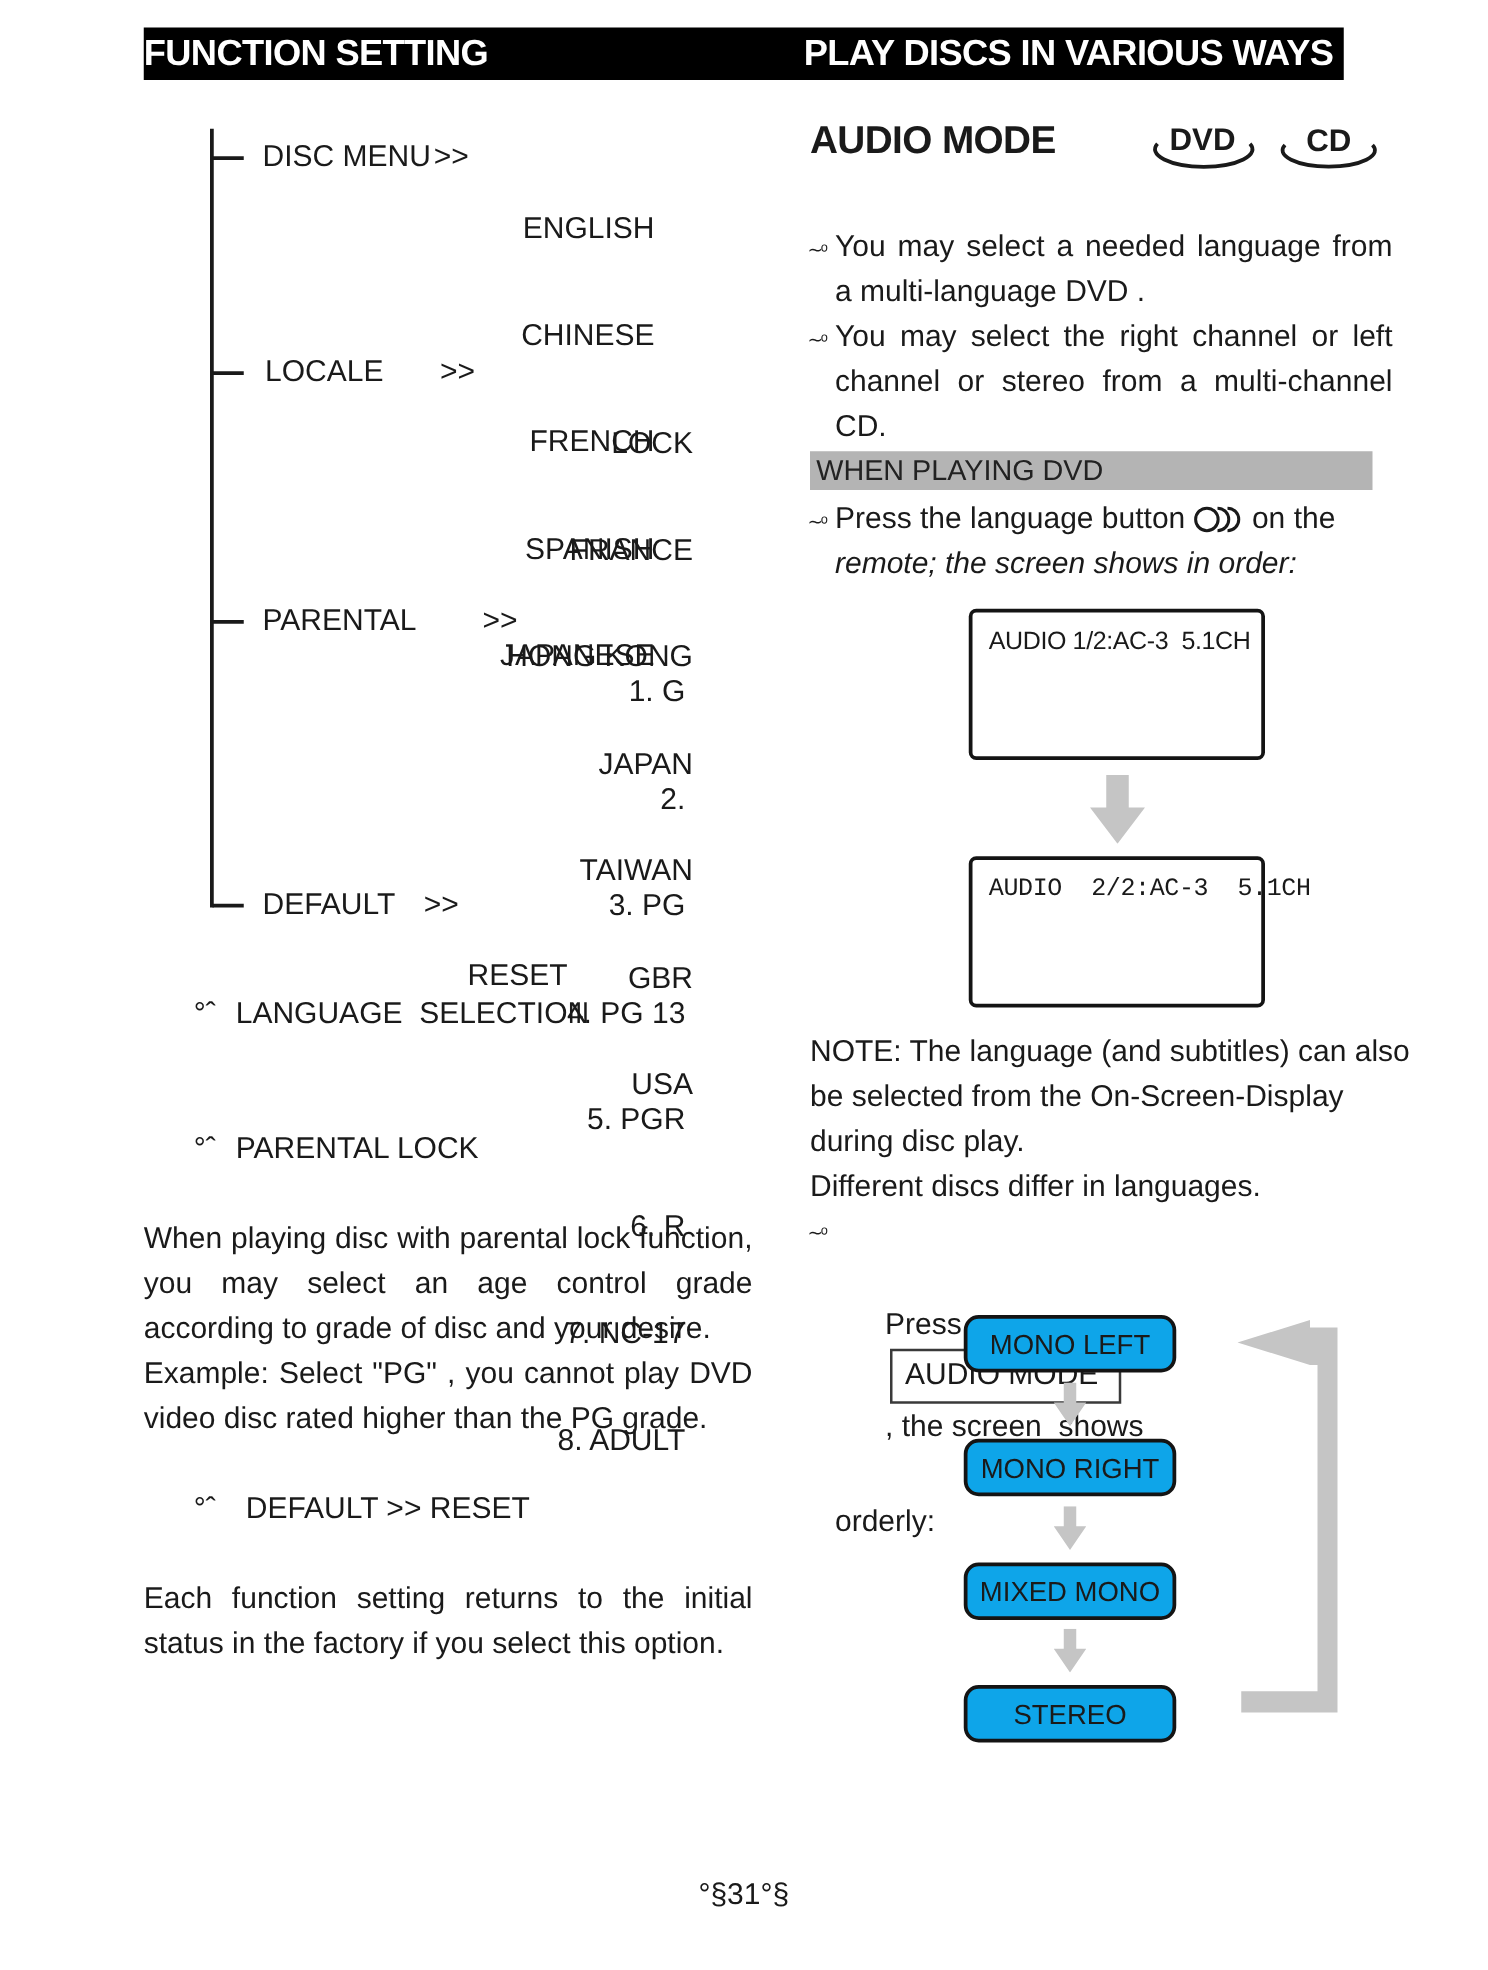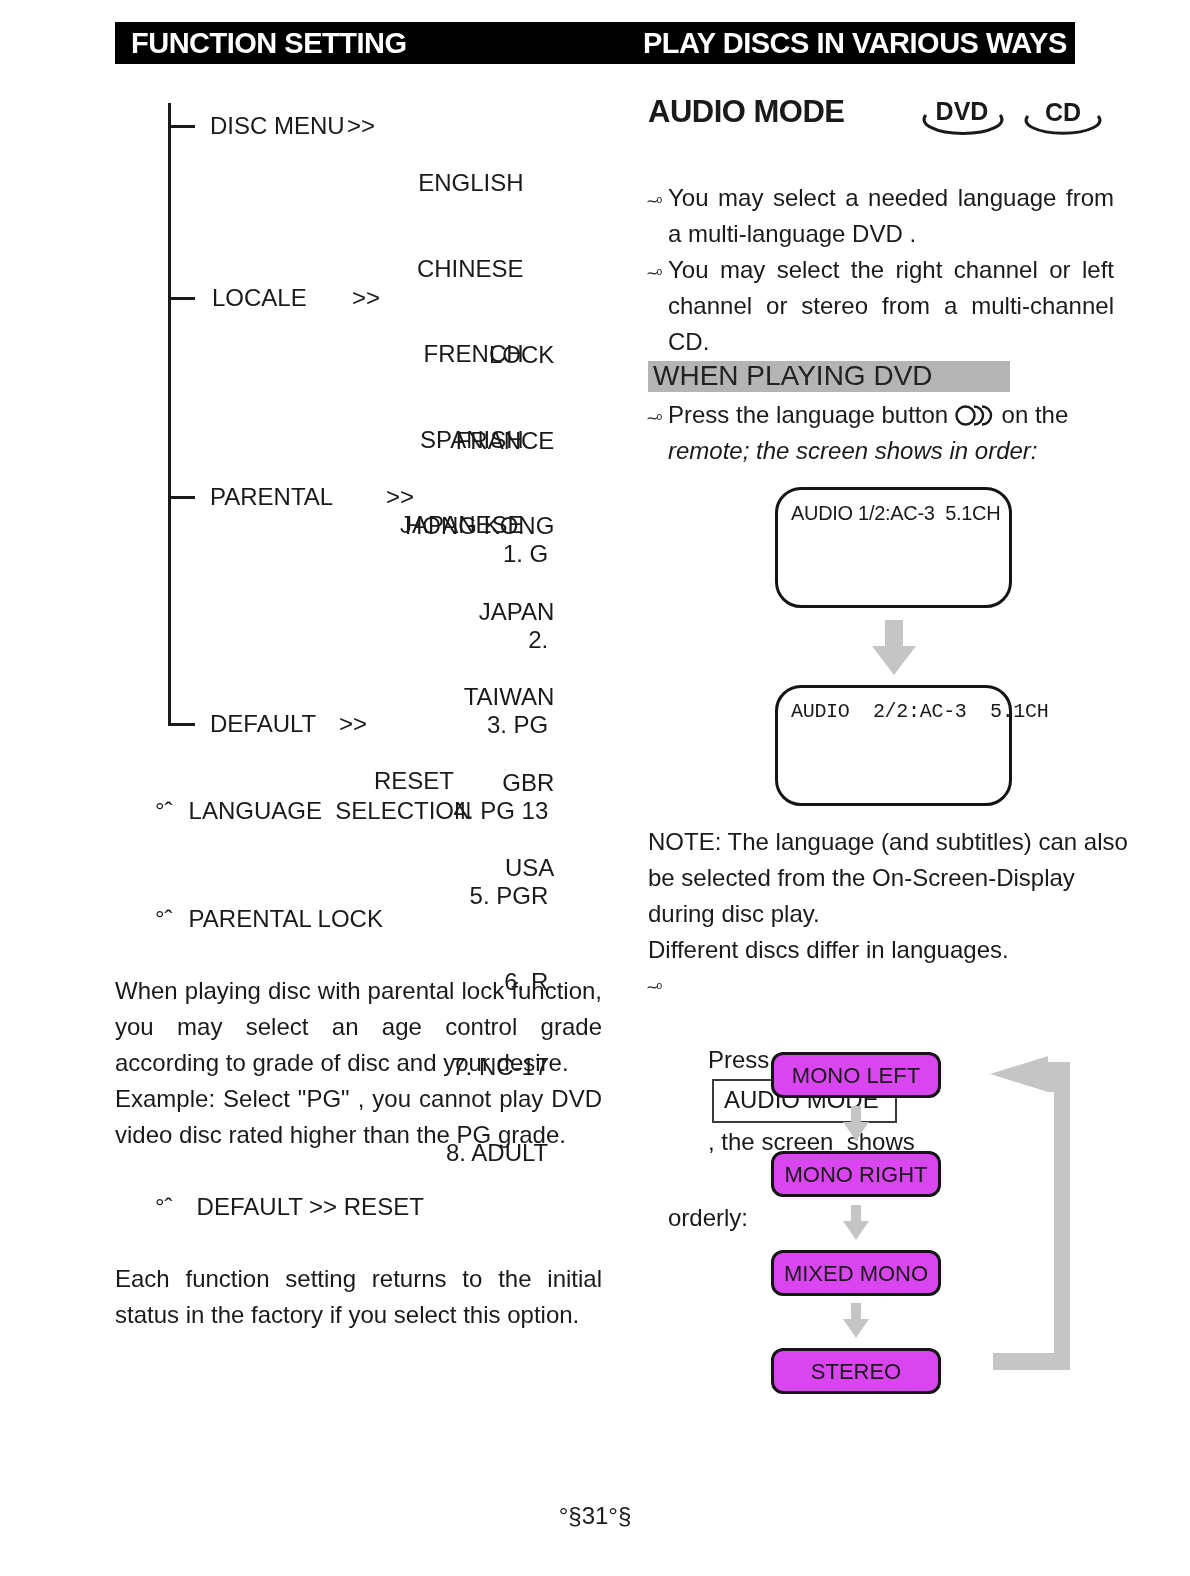--- a/index.html
+++ b/index.html
@@ -9,21 +9,21 @@
     font-family:"Liberation Sans", sans-serif; color:#1a1a1a; overflow:hidden;
   }
   .abs { position:absolute; }
 
   
   .header-bar {
     left:115px; top:22px; width:960px; height:42px; background:#000;
     color:#fff; display:flex; align-items:center;
   }
   .header-title { font-weight:bold; font-size:29px; letter-spacing:-0.5px; white-space:pre; }
-  .header-title.left  { margin-left:16px; }
+  .header-title.left  { }
   .header-title.right { position:absolute; left:528px; }
 
   
   .tree-vline { left:168px; top:103px; width:3px; height:623px; background:#1a1a1a; }
   .tree-tick  { left:170px; width:25px; height:3px; background:#1a1a1a; }
   .tree-item  { position:absolute; left:0; font-size:24px; white-space:pre;text-align:right; }
   .t-label, .t-sep { position:absolute; top:0; white-space:pre; }
   .t-values   { position:absolute; top:0; line-height:28.5px; white-space:pre; }
 
   
@@ -35,44 +35,44 @@
   
   .rc-title { left:648px; top:94px; font-size:31px; font-weight:bold; letter-spacing:-0.5px; }
   .disc-badge { position:absolute; }
   .disc-badge text { font-family:"Liberation Sans", sans-serif; font-weight:bold; }
 
   .rc-bullets { left:648px; top:180px; width:466px; font-size:24px; line-height:36px; }
   .rc-bullet { position:relative; padding-left:20px; text-align:justify; }
   .blt-sm { position:absolute; left:-2px; top:3px; font-size:15px; letter-spacing:-2px; }
 
   .section-bar {
-    left:648px; top:361px; width:362px; height:31px; background:#b4b4b4;
-    color:#222; font-size:28px; line-height:30px; padding-left:5px; white-space:pre;
+    left:648px; top:361px; width:450px; height:31px; background:#b4b4b4;
+    color:#222; font-size:23px; line-height:30px; padding-left:5px; white-space:pre;
   }
 
   .press-lang { left:648px; top:397px; width:470px; font-size:24px; line-height:36px; }
   .press-line1 { position:relative; padding-left:20px; display:flex; align-items:center; white-space:pre; }
   .press-line2 { padding-left:20px; white-space:pre;font-style:italic; }
 
   .screen-box {
-    left:775px; width:237px; height:121px; border:3px solid #141414; border-radius:26px; background:#fff;
+    left:775px; width:237px; height:121px; border:3px solid #141414; border-radius:6px; background:#fff;
   }
   .screen-text { display:block; padding:12px 0 0 13px; font-size:20px; white-space:pre; letter-spacing:-0.3px; }
 
   .rc-para { left:648px; top:824px; width:500px; font-size:24px; line-height:36px; }
 
   .press-audio { left:648px; top:965px; width:480px; font-size:24px; line-height:38px; }
   .press-audio .line1 { position:relative; padding-left:20px; white-space:pre; }
   .press-audio .line2 { padding-left:20px; white-space:pre; }
   .inline-btn-box {
     display:inline-block; border:2px solid #3a3a3a; padding:0 16px 2px 10px; margin:0 4px;
   }
 
   .flow-box {
-    left:771px; width:170px; height:46px; border:3px solid #141414; border-radius:12px; background:#d946ef;
+    left:771px; width:170px; height:46px; border:3px solid #141414; border-radius:12px; background:#0ea5e9;
     text-align:center; font-size:22px; line-height:41px; white-space:pre;
   }
 
   .footer { left:0; top:1502px; width:100%; text-align:center; font-size:24px; }
 
   svg { display:block; }
 </style>
 </head>
 <body>
 

